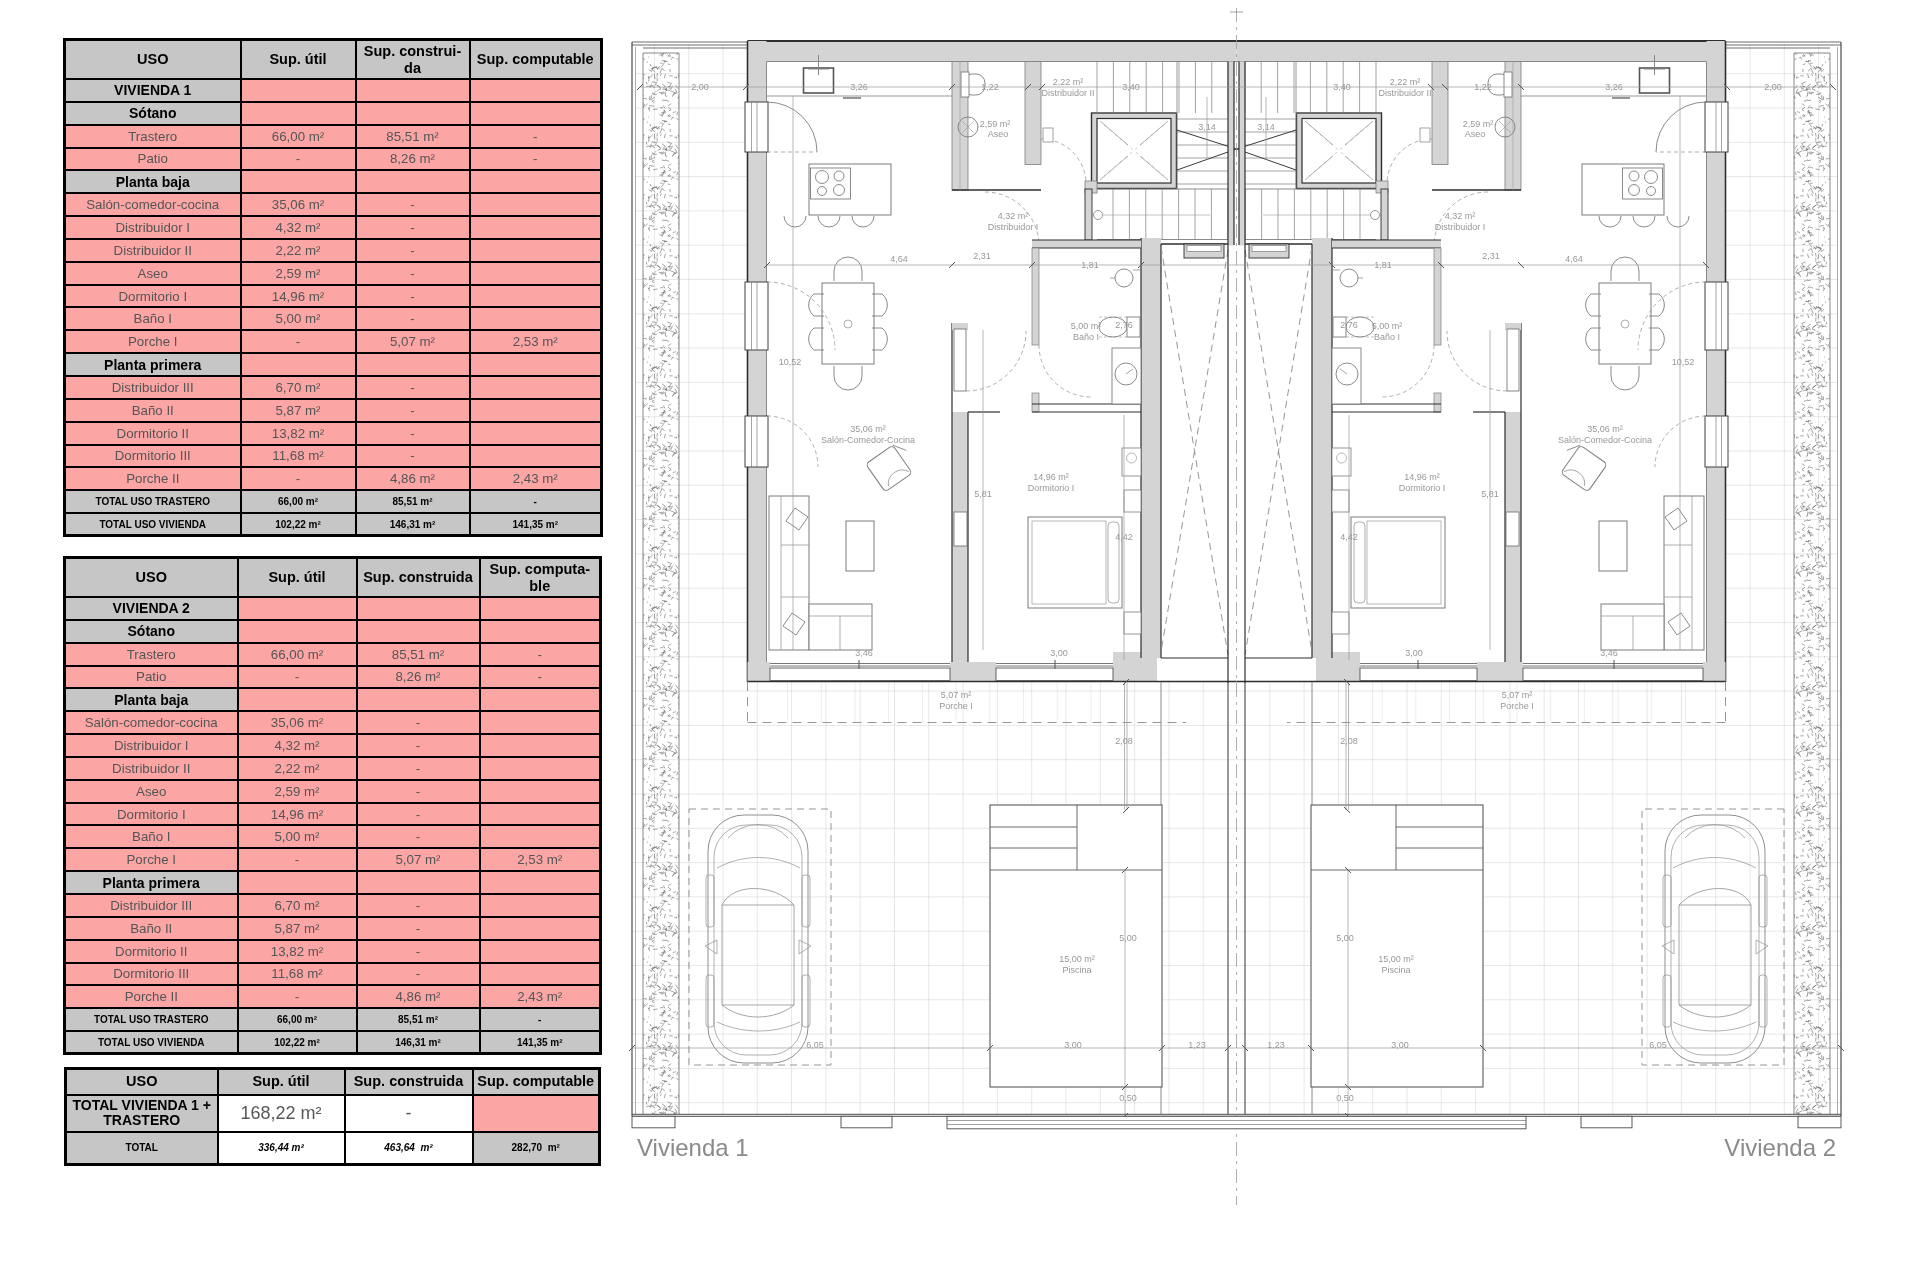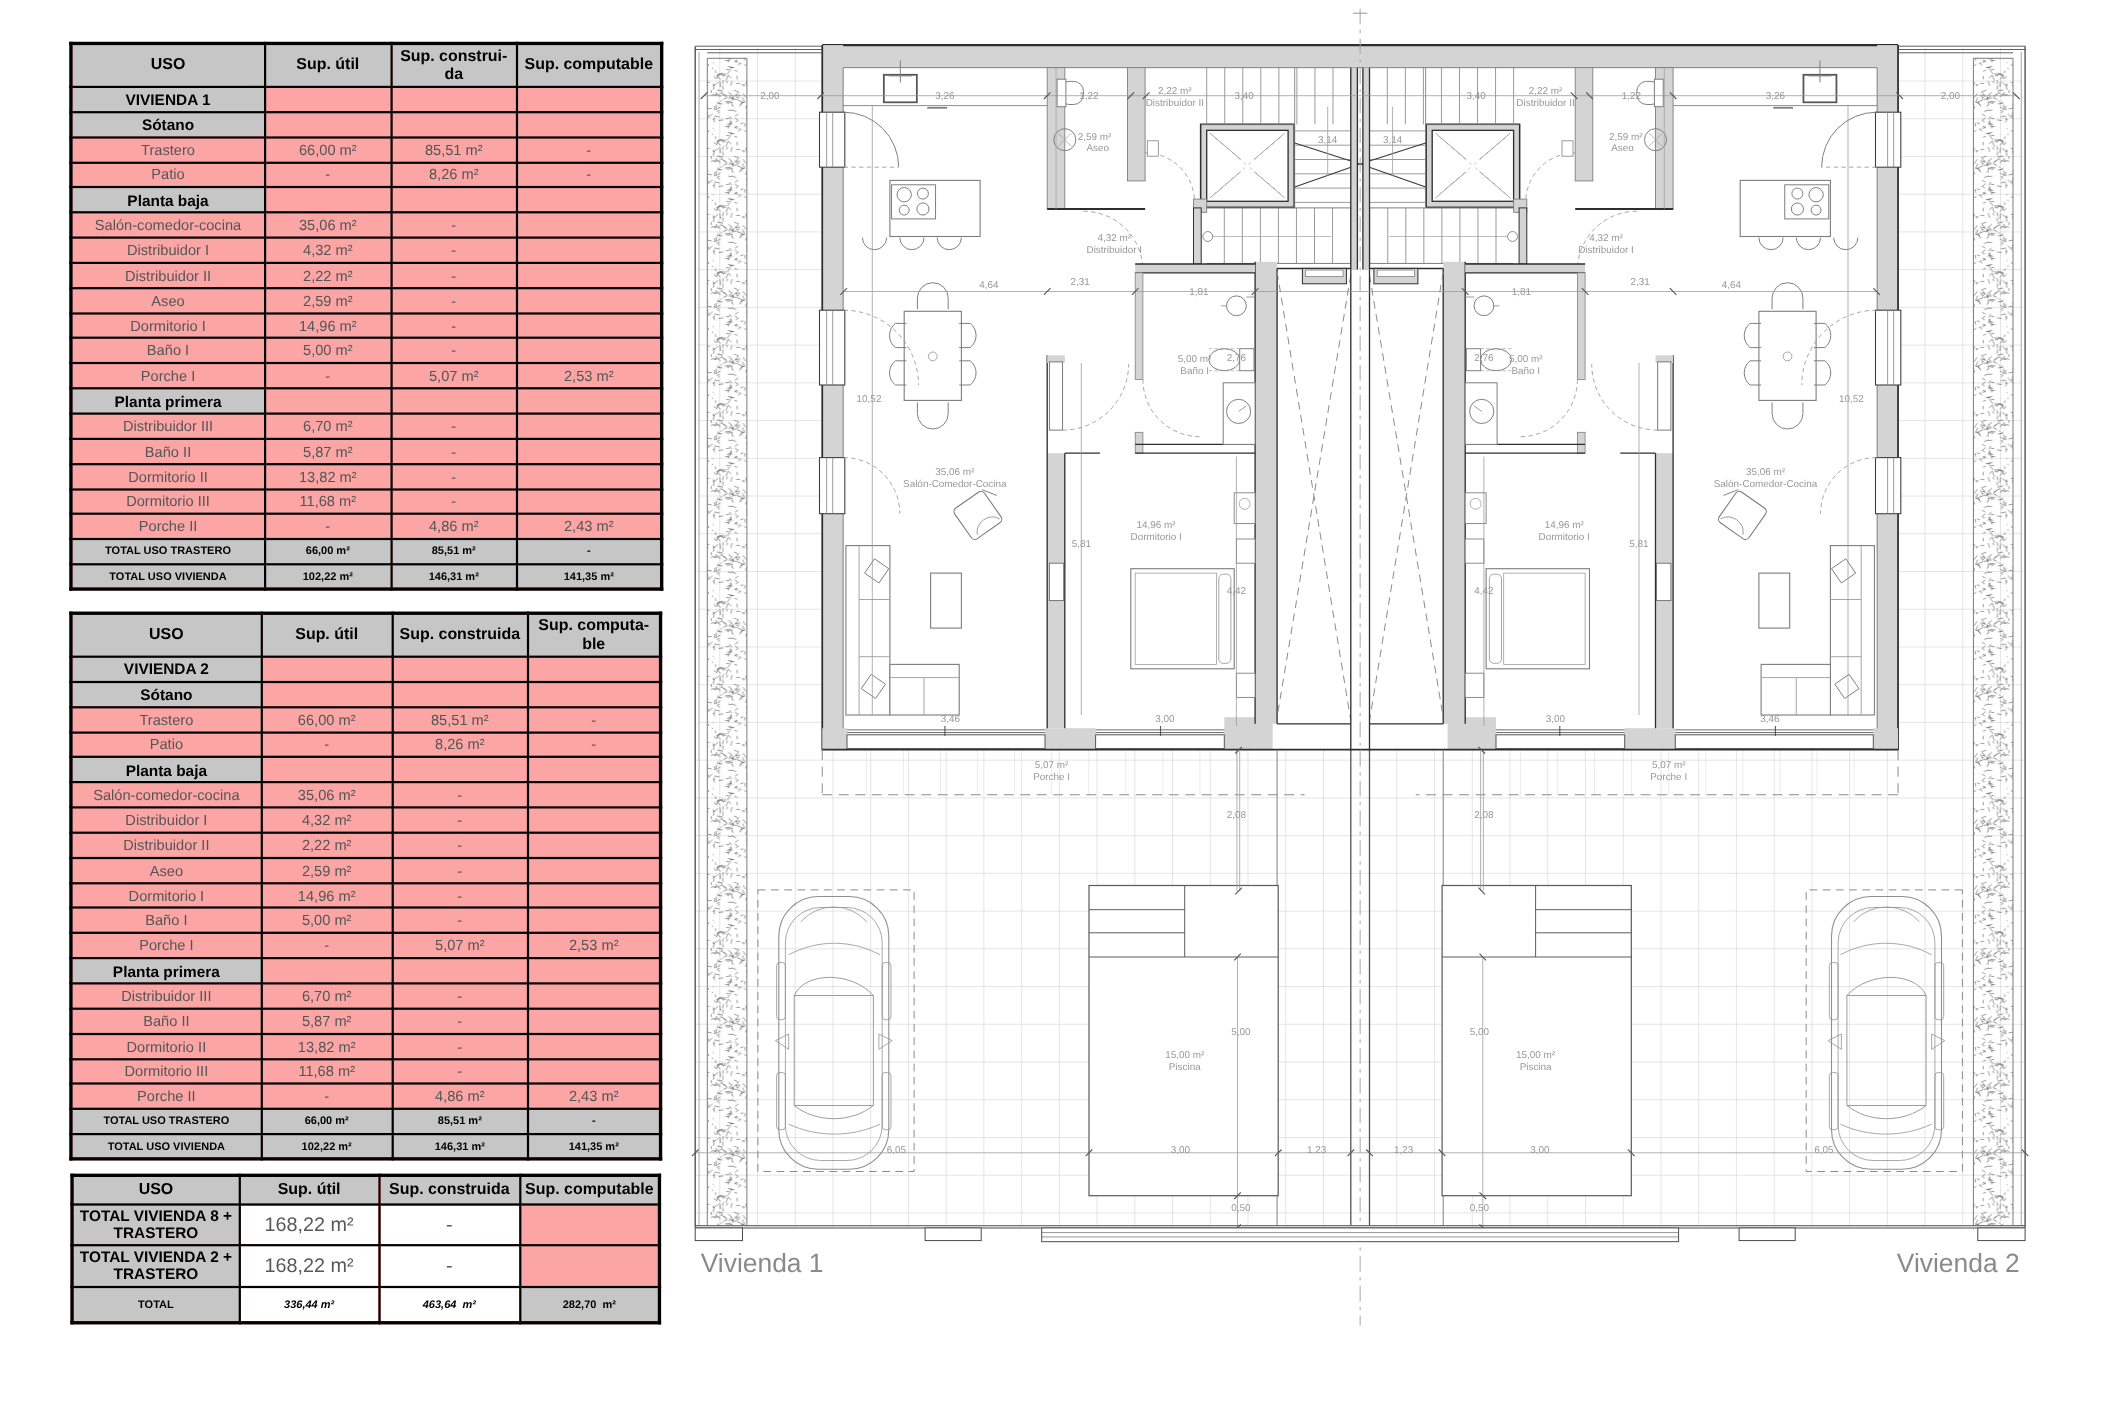--- a/index.html
+++ b/index.html
@@ -300,27 +300,21 @@
       <col style="width:127px">
     </colgroup>
 <tbody>
       <tr class="hd" style="height:26px">
         <td>USO</td>
         <td>Sup. útil</td>
         <td>Sup. construida</td>
         <td>Sup. computable</td>
       </tr>
 <tr style="height:37px">
-        <td class="c1 secb">TOTAL VIVIENDA 8 + TRASTERO</td>
-        <td class="datav">168,22 m²</td>
-        <td class="datav">-</td>
-        <td></td>
-      </tr>
-<tr style="height:38.5px">
-        <td class="c1 secb">TOTAL VIVIENDA 2 + TRASTERO</td>
+        <td class="c1 secb">TOTAL VIVIENDA 1 + TRASTERO</td>
         <td class="datav">168,22 m²</td>
         <td class="datav">-</td>
         <td></td>
       </tr>
 <tr class="tot" style="height:32.5px">
         <td class="c1">TOTAL</td>
         <td class="wh">336,44 m²</td>
         <td class="wh">463,64&nbsp; m²</td>
         <td>282,70&nbsp; m²</td>
       </tr>

